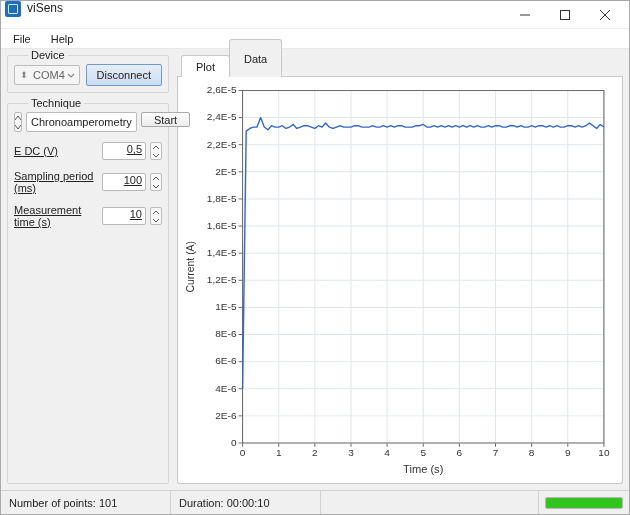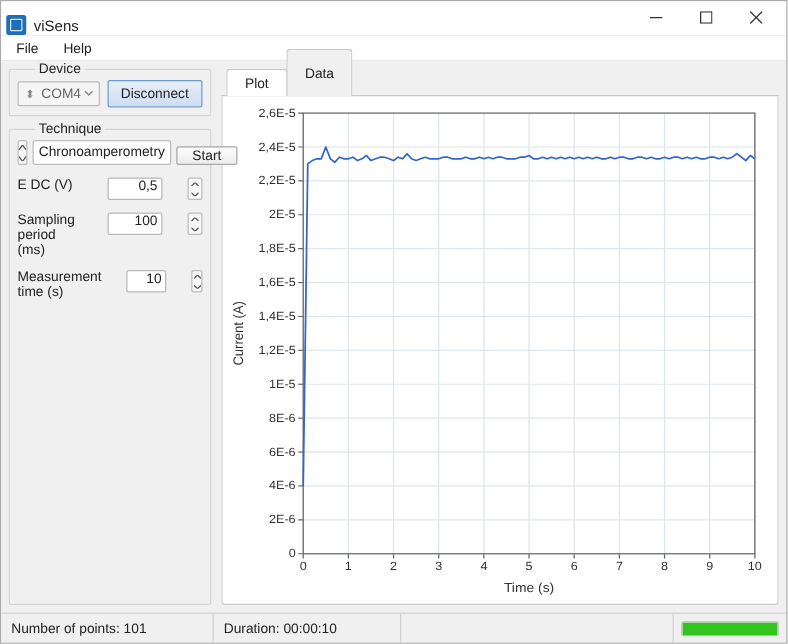--- a/index.html
+++ b/index.html
@@ -1,20 +1,20 @@
 <!DOCTYPE html>
 <html><head>
 <meta charset="utf-8">
 <style>
   * { box-sizing: border-box; }
   html, body { margin: 0; padding: 0; font-family: "Segoe UI", Tahoma, sans-serif; font-size: 11px; color: #222; }
   body { width: 630px; height: 515px; background: #fff; display: flex; flex-direction: column; border: 1px solid #aaa; }
 
   
-  .titlebar { height: 28px; display: flex; align-items: flex-end; padding: 0 4px; background: #fff; border-bottom: 1px solid #eee; }
+  .titlebar { height: 28px; display: flex; align-items: flex-start; padding: 0 4px; background: #fff; border-bottom: 1px solid #eee; }
   .titlebar .appicon { width: 16px; height: 16px; margin-right: 6px; background: #1d6fb8; display: inline-block; position: relative; border-radius: 2px; }
   .titlebar .appicon::after { content: ""; position: absolute; inset: 3px; border: 1px solid #cfe3f5; border-radius: 1px; }
   .titlebar .title { flex: 1; font-size: 12px; }
   .winbtn { width: 40px; height: 28px; display: flex; align-items: center; justify-content: center; }
   .winbtn svg { width: 10px; height: 10px; stroke: #333; stroke-width: 1; fill: none; }
 
   
   .menubar { height: 20px; display: flex; align-items: center; gap: 12px; padding: 0 8px; background: #fff; border-bottom: 1px solid #e8e8e8; }
   .menubar .menuitem { padding: 2px 4px; }
 
@@ -34,28 +34,28 @@
   .combo .porticon { width: 10px; height: 10px; margin-right: 4px; display: inline-flex; align-items: center; justify-content: center; }
   .combo .porticon::before { content: "⬍"; font-size: 9px; color: #888; }
   .combo .chev { position: absolute; right: 4px; top: 4px; }
   .combo .chev svg { width: 8px; height: 8px; stroke: #888; fill: none; stroke-width: 1.2; }
 
   .btn { height: 22px; padding: 0 10px; border: 1px solid #a8a8a8; background: linear-gradient(#fdfdfd,#ececec); border-radius: 2px; cursor: pointer; display: inline-flex; align-items: center; justify-content: center; font-size: 11px; }
   .btn.active { background: linear-gradient(#e6eef8,#cdddf1); border-color: #6f9bd1; }
   .btn.small { height: 15px; padding: 0 12px; }
 
   
-  .tech-row { display: flex; gap: 4px; align-items: flex-end; }
+  .tech-row { display: flex; gap: 4px; align-items: flex-start; }
   .stepperlike { width: 14px; height: 20px; display: flex; flex-direction: column; border: 1px solid #bcbcbc; background: #f7f7f7; border-radius: 2px; }
   .stepperlike div { flex:1; display:flex; align-items:center; justify-content:center; }
   .stepperlike svg { width: 6px; height: 4px; stroke:#555; fill:none; stroke-width:1;}
   .techname { flex: 1; height: 20px; border: 1px solid #bcbcbc; background: #fff; display: flex; align-items: center; padding: 0 4px; border-radius: 2px; }
 
   
-  .param-row { display: flex; gap: 20px; margin-top: 10px; }
+  .param-row { display: flex; align-items: center; gap: 4px; margin-top: 10px; text-decoration: underline; }
   .param-row .lbl { flex: 1; }
   .numinput { width: 44px; height: 18px; border: 1px solid #b8b8b8; background: #fff; text-align: right; padding: 0 3px; border-radius: 2px; }
   .spin { width: 12px; height: 18px; display: flex; flex-direction: column; border: 1px solid #bcbcbc; background: #f7f7f7; border-radius: 2px; }
   .spin div { flex:1; display:flex; align-items:center; justify-content:center; }
   .spin svg { width: 6px; height: 3px; stroke:#555; fill:none; stroke-width:1;}
 
   
   .tabstrip { height: 22px; display: flex; align-items: flex-end; padding-left: 4px; position: relative; }
   .tabstrip::after { content:""; position:absolute; left:0; right:0; bottom:0; border-bottom:1px solid #c9c9c9; }
   .tab { height: 38px; padding: 0 14px; border: 1px solid #c9c9c9; border-bottom: none; background: #f0f0f0; display: flex; align-items: center; margin-right: -1px; border-radius: 3px 3px 0 0; position: relative; z-index: 1; }

